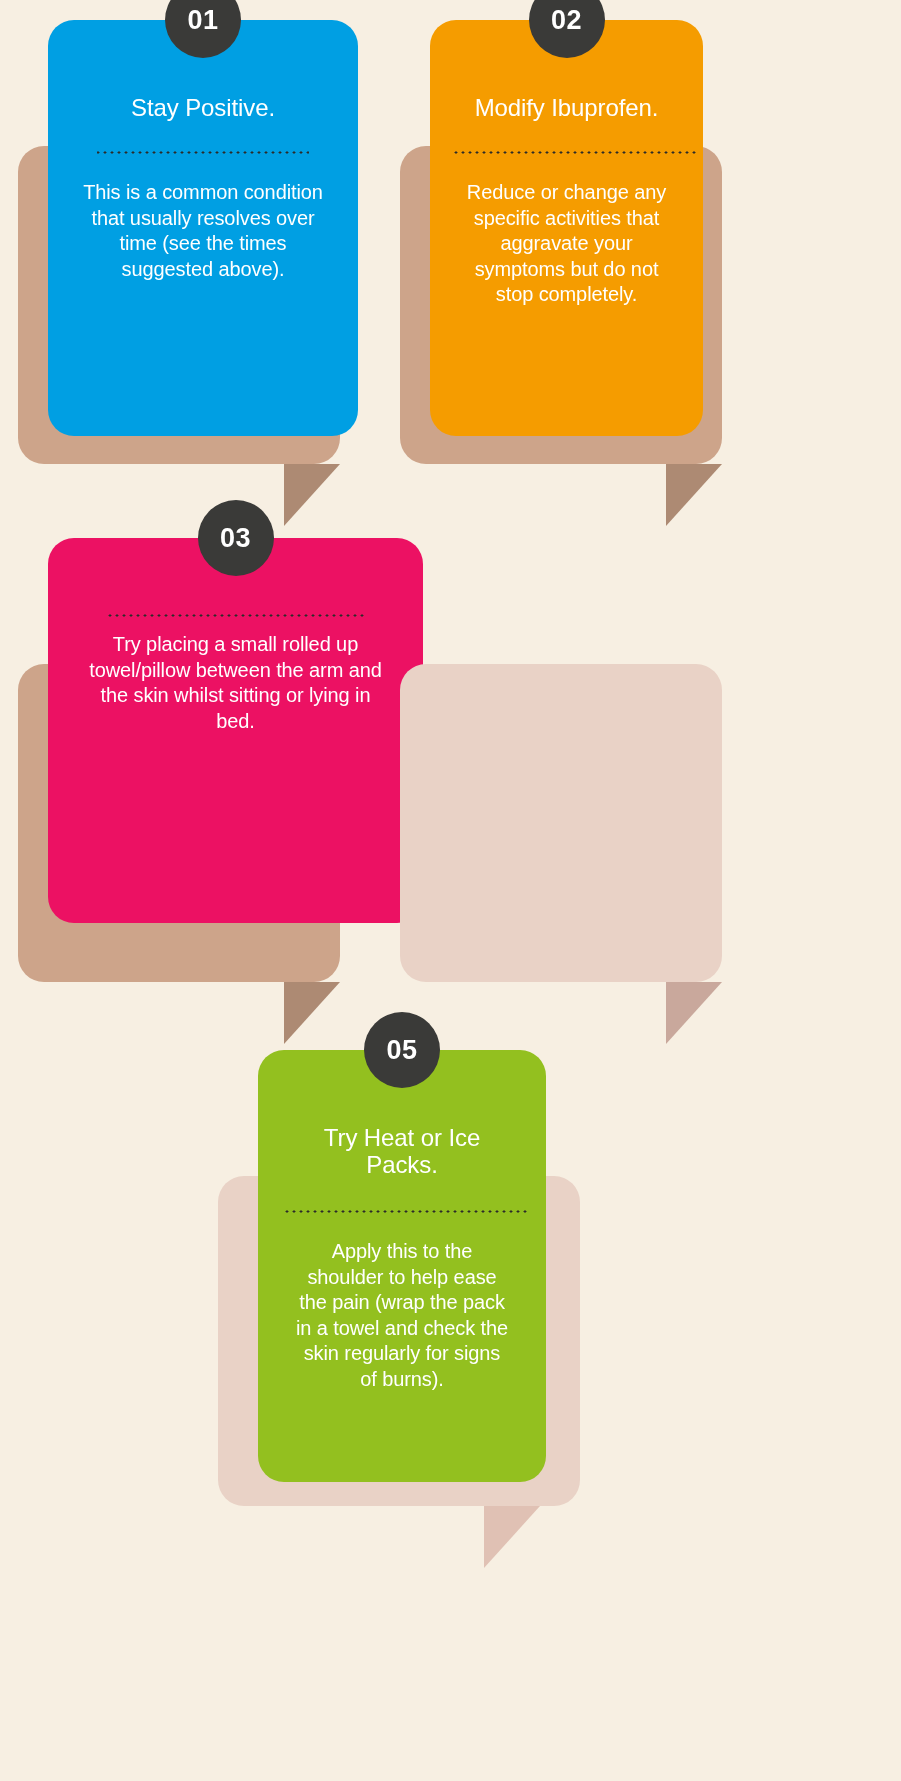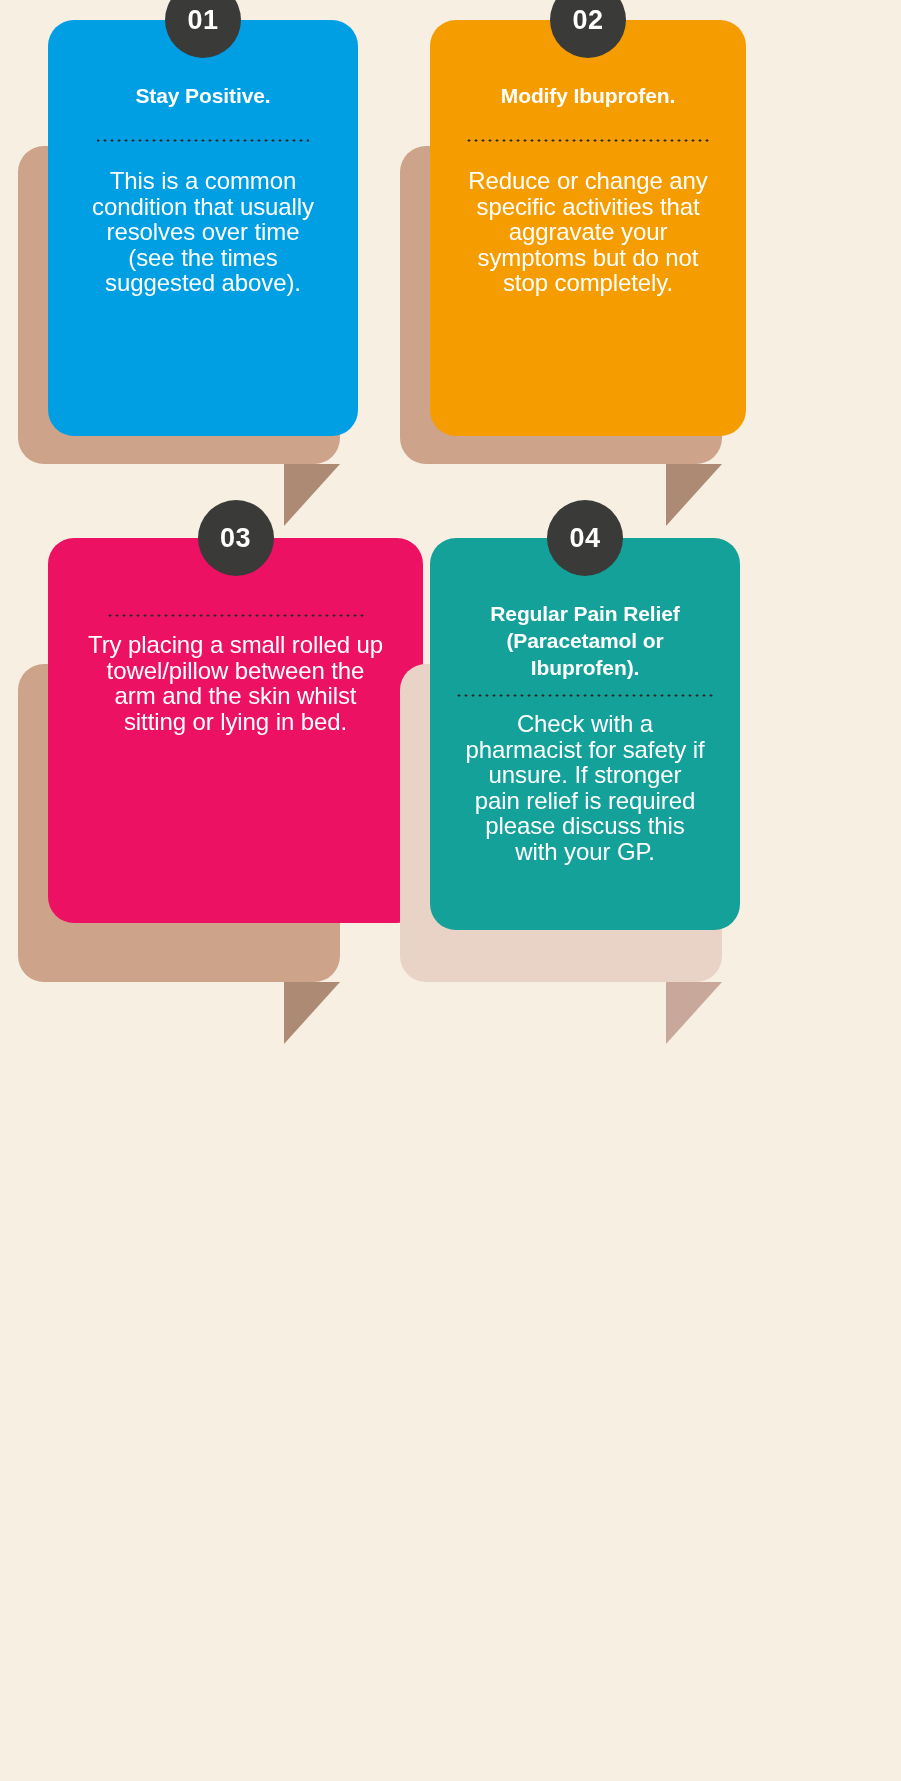--- a/index.html
+++ b/index.html
@@ -57,58 +57,58 @@
     color: #ffffff;
     font-size: 27px;
     font-weight: bold;
     line-height: 76px;
     text-align: center;
     letter-spacing: 0.5px;
   }
 
   .card-title {
     color: #ffffff;
-    font-weight: bold;
-    font-size: 21px;
+    font-weight: normal;
+    font-size: 24px;
     line-height: 27px;
     letter-spacing: -0.1px;
-    margin: 0;
+    margin: 12px;
     padding: 0 2px;
   }
 
   .divider {
     height: 3px;
     margin: 0 auto;
     background-image: radial-gradient(circle, #2b2b29 1.1px, rgba(0,0,0,0) 1.3px);
     background-size: 7px 3px;
     background-repeat: repeat-x;
     background-position: center;
   }
 
   .card-body {
     color: #ffffff;
-    font-size: 24px;
+    font-size: 20px;
     line-height: 25.5px;
     letter-spacing: -0.1px;
     margin: 7px;
     padding: 0 4px;
   }
 
   
   #bubble-1 { left: 18px; top: 20px; width: 276px; height: 520px; }
   #bubble-1 .shadow-block { left: 0px; top: 126px; width: 322px; height: 318px; background: #cda48a; }
   #bubble-1 .tail { left: 266px; top: 444px; border-left: 56px solid #ad8a73; border-bottom: 62px solid transparent; }
   #bubble-1 .card { left: 30px; top: 0px; width: 310px; height: 416px; background: #009fe3; padding-top: 62px; }
   #bubble-1 .divider { width: 212px; margin-top: 30px; margin-bottom: 26px; }
 
   
   #bubble-2 { left: 400px; top: 20px; width: 485px; height: 520px; }
   #bubble-2 .shadow-block { left: 0px; top: 126px; width: 322px; height: 318px; background: #cda48a; }
   #bubble-2 .tail { left: 266px; top: 444px; border-left: 56px solid #ad8a73; border-bottom: 62px solid transparent; }
-  #bubble-2 .card { left: 30px; top: 0px; width: 316px; height: 416px; background: #f59c00; padding-top: 62px; }
+  #bubble-2 .card { left: 30px; top: 0px; width: 273px; height: 416px; background: #f59c00; padding-top: 62px; }
   #bubble-2 .divider { width: 242px; margin-top: 30px; margin-bottom: 26px; }
 
   
   #bubble-3 { left: 18px; top: 538px; width: 340px; height: 520px; }
   #bubble-3 .shadow-block { left: 0px; top: 126px; width: 322px; height: 318px; background: #cda48a; }
   #bubble-3 .tail { left: 266px; top: 444px; border-left: 56px solid #ad8a73; border-bottom: 62px solid transparent; }
   #bubble-3 .card { left: 30px; top: 0px; width: 375px; height: 385px; background: #ec1163; padding-top: 62px; }
   #bubble-3 .divider { width: 262px; margin-top: 14px; margin-bottom: 15px; }
 
   
@@ -158,22 +158,26 @@
     <div class="card">
       <div class="badge">03</div>
       <div class="divider"></div>
       <p class="card-body">Try placing a small rolled up towel/pillow between the arm and the skin whilst sitting or lying in bed.</p>
     </div>
   </div>
 
   <div class="bubble" id="bubble-4">
     <div class="shadow-block"></div>
     <div class="tail"></div>
+  </div>
+
+  <div class="bubble" id="bubble-5">
+    <div class="shadow-block"></div>
+    <div class="tail"></div>
     <div class="card">
-      <div class="badge">04</div>
-      <p class="card-title">Regular Pain Relief (Paracetamol or Ibuprofen).</p>
+      <div class="badge">05</div>
+      <p class="card-title">Try Heat or Ice Packs.</p>
       <div class="divider"></div>
-      <p class="card-body">Check with a pharmacist for safety if unsure. If stronger pain relief is required please discuss this with your GP.</p>
+      <p class="card-body">Apply this to the shoulder to help ease the pain (wrap the pack in a towel and check the skin regularly for signs of burns).</p>
     </div>
   </div>
-
 
 </div>
 
 </body></html>

